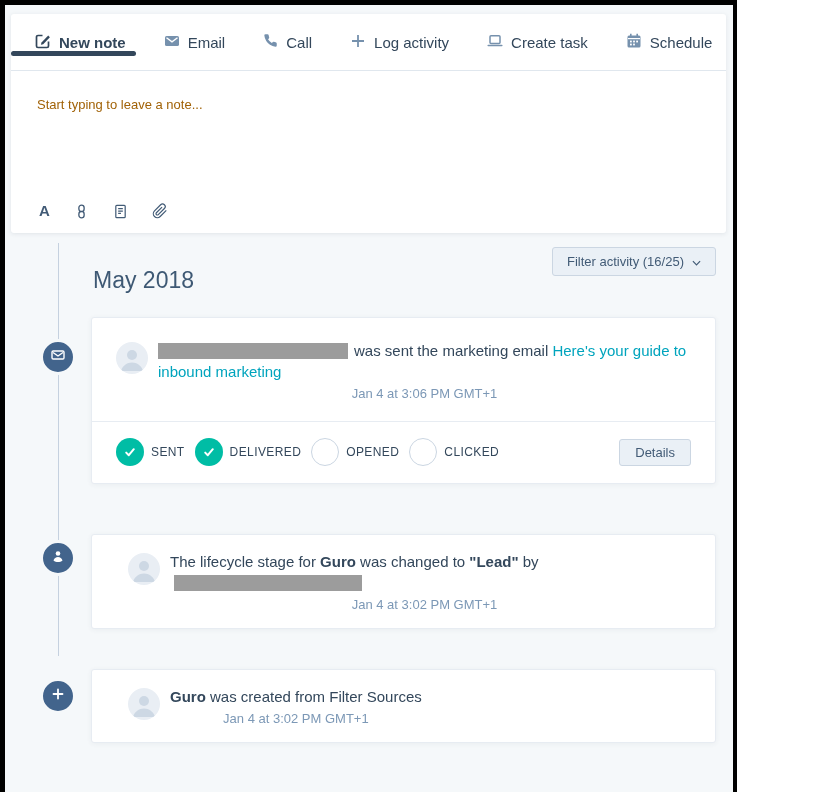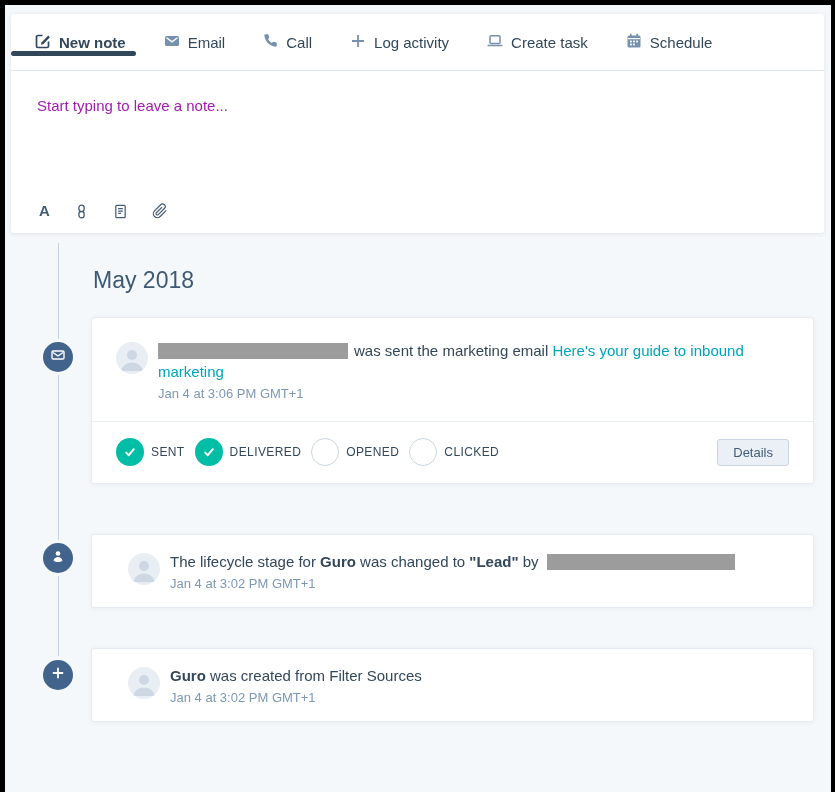--- a/index.html
+++ b/index.html
@@ -1,18 +1,18 @@
 <!DOCTYPE html>
 <html><head>
 <meta charset="utf-8">
 <style>
   html,body{margin:0;padding:0;background:#fff;}
   .frame{
     position:relative;
-    width:835px;height:792px;box-sizing:border-box;
+    width:737px;height:792px;box-sizing:border-box;
     border-top:5px solid #000;border-left:5px solid #000;border-right:4px solid #000;
     background:#f5f8fa;overflow:hidden;
     font-family:"Liberation Sans",sans-serif;color:#33475b;
   }
   
   .top-panel{
     margin:9px 7px 0 6px;background:#fff;border-radius:3px;
     box-shadow:0 1px 4px rgba(45,62,80,.10);
   }
   .toolbar{
@@ -25,21 +25,21 @@
   }
   .tb-item svg{color:#7691ad;}
   .tb-item.active{font-weight:700;}
   .tb-item.active svg{color:#33475b;}
   .tb-item.active::after{
     content:"";position:absolute;left:-24px;right:-10px;bottom:-4px;height:5px;
     background:#33475b;border-radius:3px;
   }
   .composer{position:relative;height:162px;}
   .note-placeholder{
-    position:absolute;top:26px;left:26px;font-size:15px;color:#a21caf;
+    position:absolute;top:26px;left:26px;font-size:13px;color:#a16207;
   }
   .fmt-row{position:absolute;left:28px;bottom:14px;display:flex;align-items:center;gap:24px;}
   .fmt-btn{display:flex;align-items:center;color:#425b76;cursor:pointer;}
   .fmt-a{font-size:15px;font-weight:600;line-height:16px;}
   
   .tabs{
     display:flex;align-items:center;gap:52px;height:48px;
     margin:12px 7px 0 6px;padding:0 24px;border-bottom:1px solid #dde4ec;
   }
   .tab{
@@ -83,21 +83,21 @@
     overflow:hidden;flex-shrink:0;margin-top:2px;
   }
   .ev-text{font-size:15px;color:#33475b;line-height:21px;}
   .ev-text .bold{font-weight:600;}
   .ev-link{color:#00a4bd;text-decoration:none;cursor:pointer;}
   .redacted{
     display:inline-block;width:190px;height:16px;background:#9c9c9c;
     vertical-align:-3px;margin-right:6px;
   }
   .redacted.r2{width:188px;margin-right:0;margin-left:4px;}
-  .timestamp{font-size:13px;color:#7c98b6;margin-top:4px;}
+  .timestamp{font-size:13px;color:#7c98b6;margin-top:4px;text-align:center;}
   .status-row{
     display:flex;align-items:center;gap:10px;
     border-top:1px solid #e7ecf2;padding:16px 24px 17px;
   }
   .status{display:flex;align-items:center;gap:7px;}
   .status-circle{
     width:28px;height:28px;border-radius:50%;box-sizing:border-box;flex-shrink:0;
     display:flex;align-items:center;justify-content:center;
   }
   .status-circle.done{background:#00bda5;}
@@ -186,20 +186,26 @@
       </div>
     </div>
   </div>
 
 
   <div class="timeline">
     <div class="tl-line"></div>
 
     <div class="tl-header">
       <div class="month">May 2018</div>
+      <button class="btn">
+        <span>Filter activity (16/25)</span>
+        <span><svg width="9" height="6" viewBox="0 0 10 6">
+              <path d="m1 1 4 4 4-4" fill="none" stroke="currentColor" stroke-width="1.3"></path>
+            </svg></span>
+      </button>
     </div>
 
     <div class="tl-event ev1">
       <div class="badge b1">
         <span><svg width="16" height="16" viewBox="0 0 16 16">
               <rect x="2" y="4" width="12" height="8" rx="1.2" fill="none" stroke="#fff" stroke-width="1.4"></rect>
               <path d="m3 5.5 5 3.5 5-3.5" fill="none" stroke="#fff" stroke-width="1.4"></path>
             </svg></span>
       </div>
       <div class="card">

